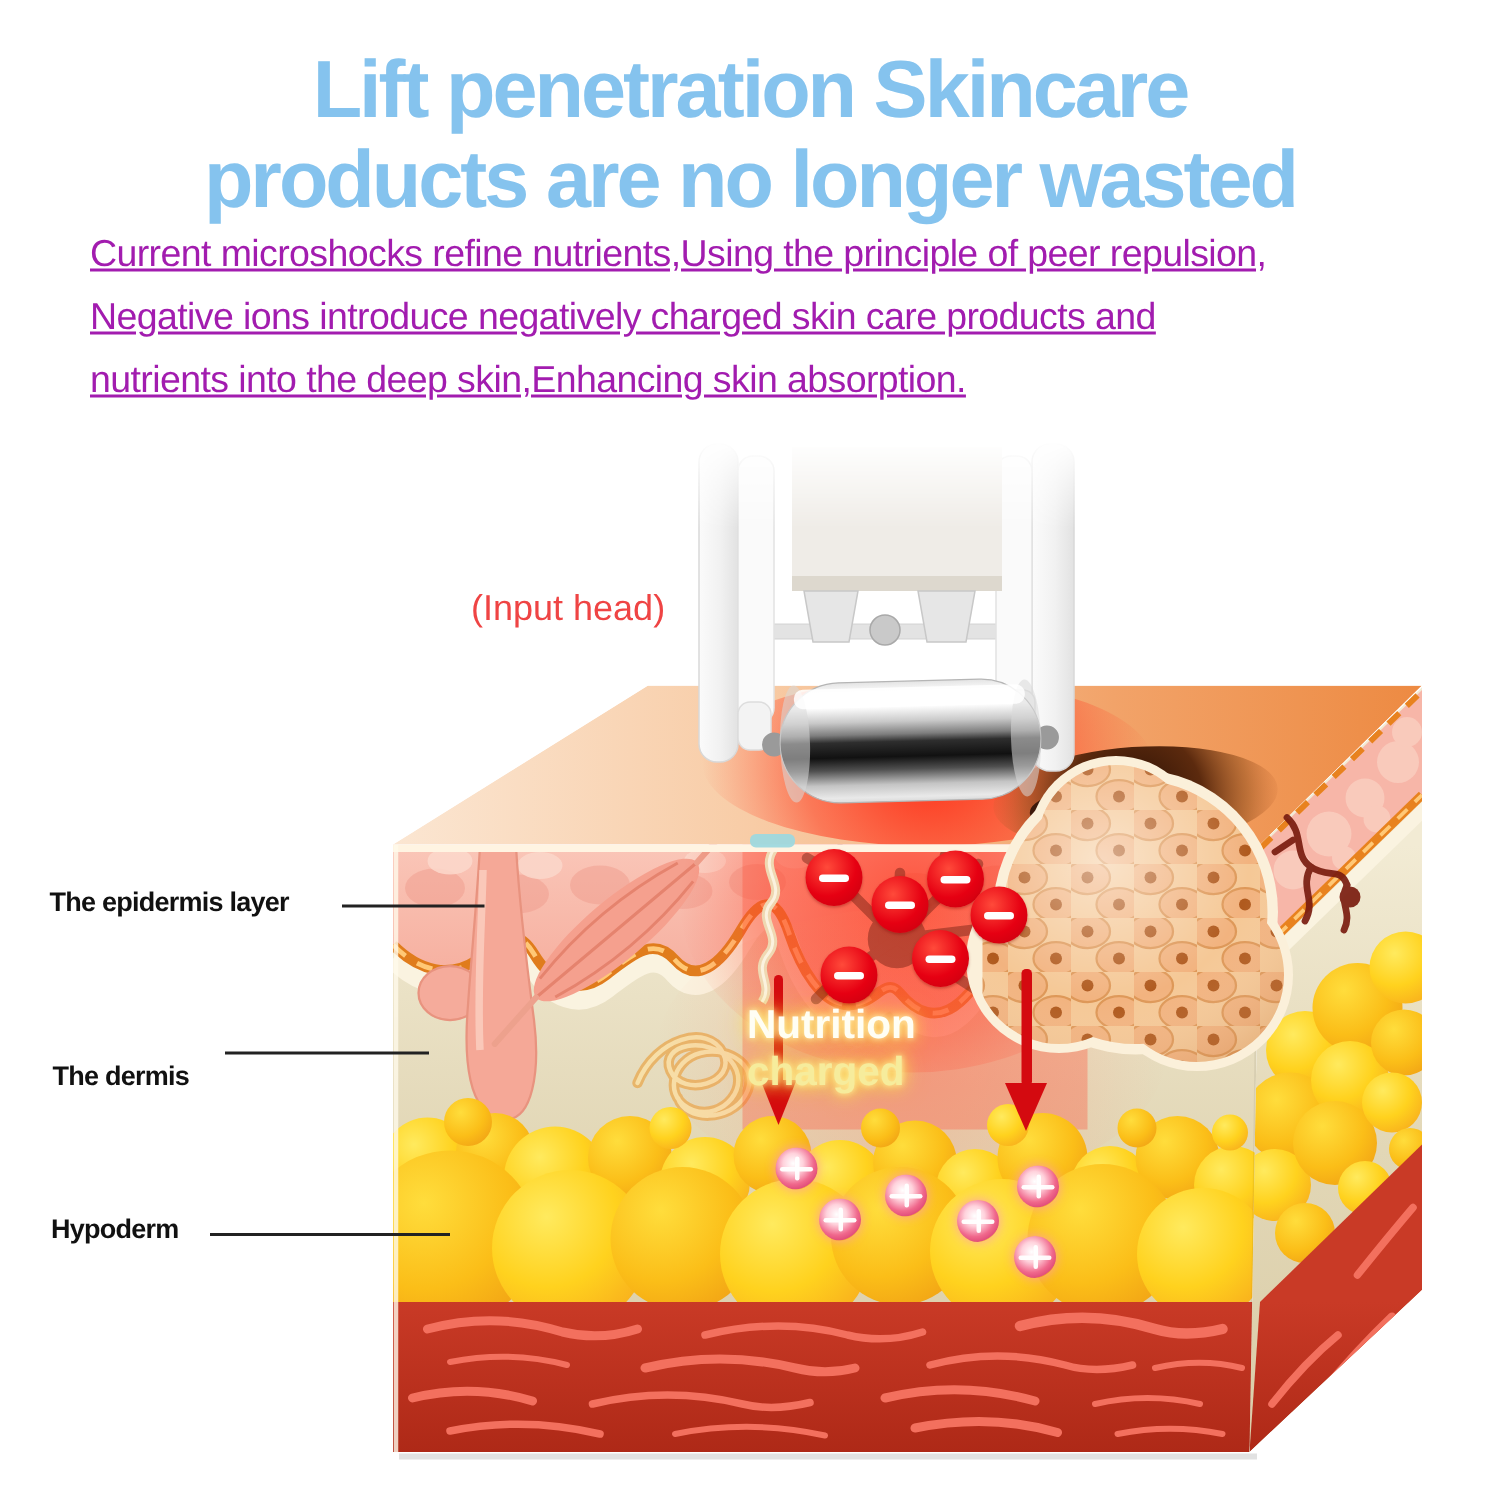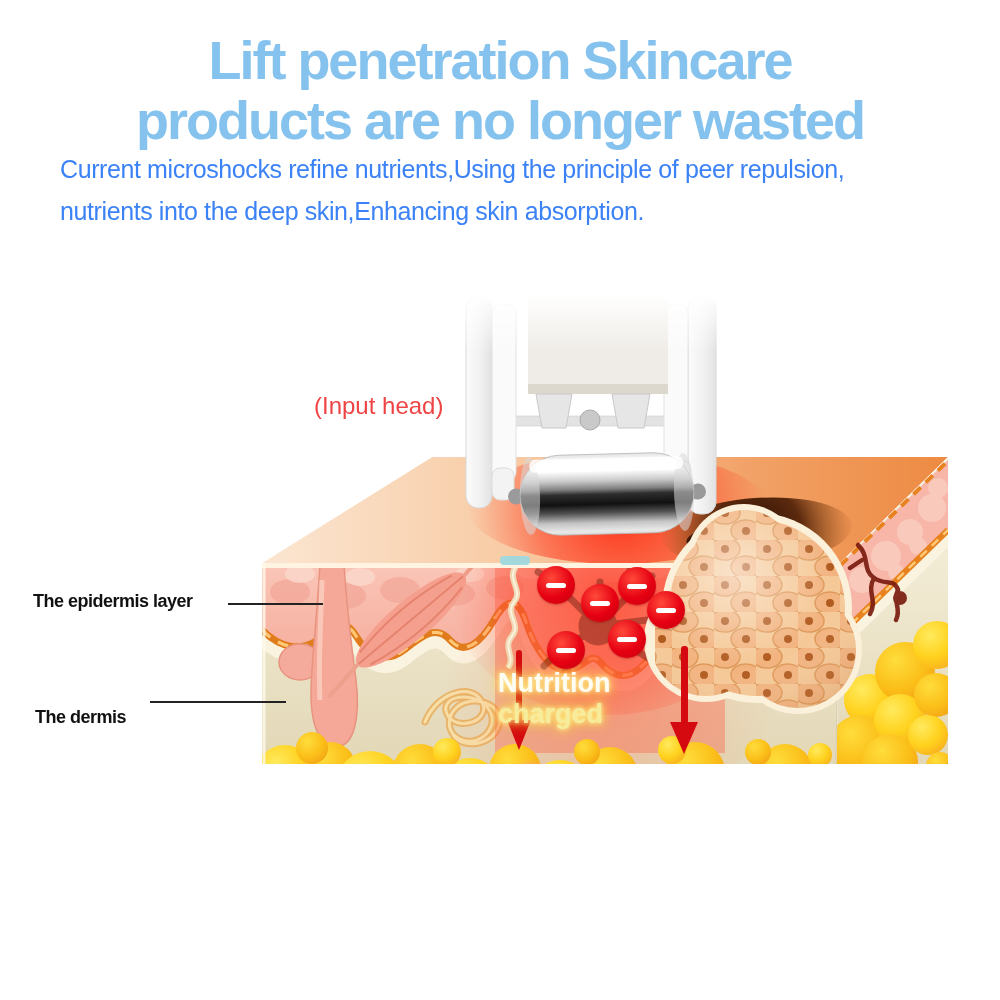--- a/index.html
+++ b/index.html
@@ -1,25 +1,25 @@
 <!DOCTYPE html>
 <html><head>
 <meta charset="utf-8">
 <style>
   html,body{margin:0;padding:0;background:#fff;}
-  .page{position:relative;width:1000px;height:764px;background:#fff;overflow:hidden;
+  .page{position:relative;width:1000px;height:1000px;background:#fff;overflow:hidden;
         font-family:"Liberation Sans","DejaVu Sans",sans-serif;}
   
   .title{position:absolute;top:30px;left:0;width:1000px;text-align:center;
          font-weight:bold;font-size:54px;line-height:60px;letter-spacing:-2px;
          color:#85C3EE;}
   .title div{white-space:nowrap;}
   
   .intro{position:absolute;top:148px;left:60px;width:900px;
-         font-size:25px;line-height:42px;letter-spacing:-0.4px;color:#3b82f6;}
+         font-size:25px;line-height:42px;letter-spacing:-0.4px;color:#a21caf;text-decoration:underline;}
   .intro div{white-space:nowrap;}
   
   .input-head{position:absolute;top:392px;left:314px;font-size:24px;
               color:#ef4444;letter-spacing:0;}
   
   .diagram{position:absolute;left:0;top:0;width:1000px;height:1000px;}
   
   .layer-label{position:absolute;font-size:18px;font-weight:bold;letter-spacing:-0.5px;
                color:#111;white-space:nowrap;}
   .lbl-epidermis{top:591px;left:33px;}
@@ -55,20 +55,21 @@
 
 <div class="page">
 
   <div class="title">
     <div>Lift penetration Skincare</div>
     <div>products are no longer wasted</div>
   </div>
 
   <div class="intro">
     <div>Current microshocks refine nutrients,Using the principle of peer repulsion,</div>
+    <div>Negative ions introduce negatively charged skin care products and</div>
     <div>nutrients into the deep skin,Enhancing skin absorption.</div>
   </div>
 
   <svg class="diagram" viewBox="0 0 1000 1000">
     <defs>
       <linearGradient id="topFace" x1="262" y1="0" x2="948" y2="0" gradientUnits="userSpaceOnUse">
         <stop offset="0" stop-color="#FBE6D2"></stop>
           <stop offset=".35" stop-color="#F8CCA6"></stop>
         <stop offset=".7" stop-color="#F2A369"></stop>
           <stop offset="1" stop-color="#ED8A42"></stop>

